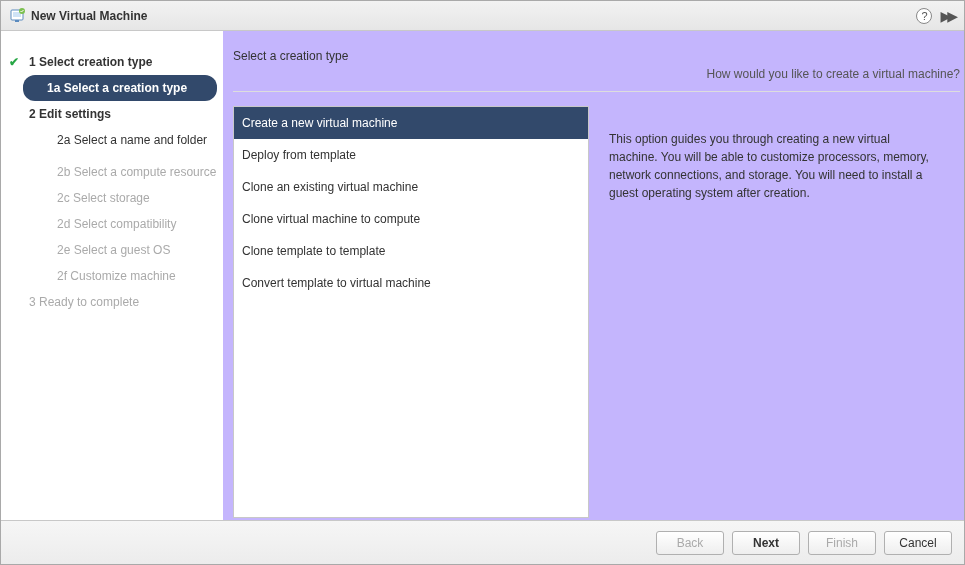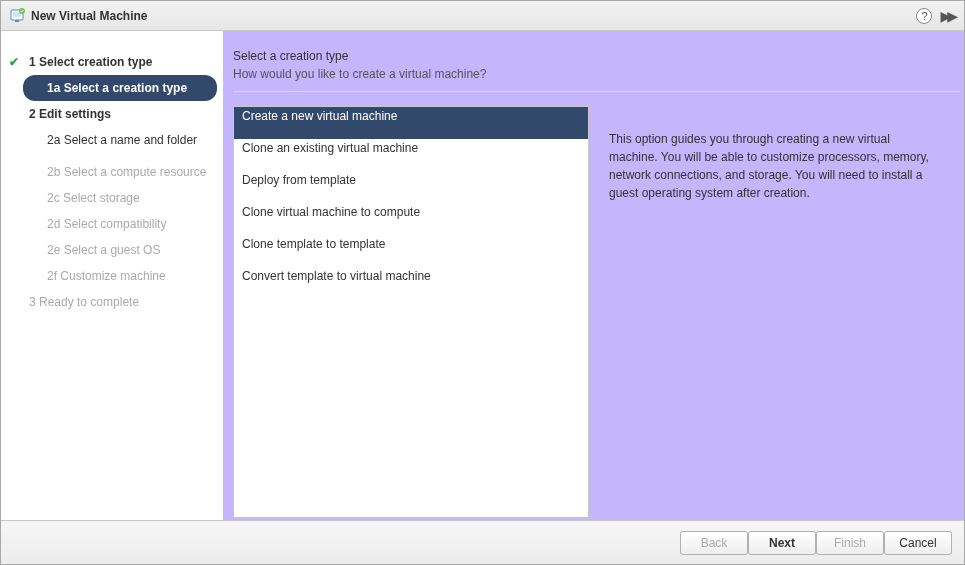--- a/index.html
+++ b/index.html
@@ -30,39 +30,39 @@
   }
   .step-row.level1 { font-weight:bold; }
   .step-row.level2 { font-weight:bold; padding-left:46px; }
   .step-row.disabled { color:#aaa; font-weight:normal;align-items:flex-end;}
   .step-row.active {
     background:#32496b; color:#fff; border-radius:12px 12px 12px 12px;
     margin:0 6px 0 22px; padding-left:24px;
   }
   .step-row.active.level2 { margin-left:22px; }
   .check { position:absolute; left:8px; color:#28a745; font-size:12px; font-weight:bold;}
-  .step-row.sub { font-weight:normal; padding-left:46px; }
+  .step-row.sub { font-weight:normal; padding-left:46px;margin-left:10px; }
   .content {
     flex:1; padding:18px 4px 0 10px; display:flex; flex-direction:column;
   }
   .content-header .h1 { font-size:12px; font-weight:normal; color:#333; }
-  .content-header .h2 { font-size:12px; color:#555; margin-top:4px; }
+  .content-header .h2 { font-size:12px; color:#555; margin-top:4px;text-align:right; }
   .divider { border:0; border-top:1px solid #ddd; margin:10px 0 14px 0; }
   .content-body { flex:1; display:flex; gap:16px; }
   .option-list {
     width:356px; border:1px solid #c8c8c8; background:#fff; font-size:12px;
     height:412px;
   }
-  .option-item { height:24px; display:flex; align-items:flex-end; padding:16px 8px;
+  .option-item { height:24px; display:flex; align-items:center; padding:16px 8px;
     color:#333; cursor:pointer;}
   .option-item.selected { background:#32496b; color:#fff; }
   .option-desc { flex:1; padding:0 20px 0 4px; font-size:12px; color:#333; line-height:1.5;margin-top:24px; }
   .footer {
     height:44px; border-top:1px solid #c8c8c8; background:linear-gradient(#f6f6f6,#ececec);
-    display:flex; align-items:center; justify-content:flex-end; padding:0 12px; gap:0;
+    display:flex; align-items:center; justify-content:flex-end; padding:0 12px; gap:8px;
   }
   .btn {
     min-width:68px; height:24px; font-size:12px; border:1px solid #b0b0b0;
     border-radius:3px; background:linear-gradient(#fff,#eee); cursor:pointer;
     padding:0 12px; color:#333;
   }
   .btn:disabled { color:#aaa; cursor:default; }
   .btn.primary { font-weight:bold; }
 </style>
 </head>
@@ -127,24 +127,24 @@
         <div class="h1">Select a creation type</div>
         <div class="h2">How would you like to create a virtual machine?</div>
       </div>
       <hr class="divider">
       <div class="content-body">
         <div class="option-list">
           <div class="option-item selected">
             <span>Create a new virtual machine</span>
           </div>
           <div class="option-item">
-            <span>Clone an existing virtual machine</span>
+            <span>Deploy from template</span>
           </div>
           <div class="option-item">
-            <span>Deploy from template</span>
+            <span>Clone an existing virtual machine</span>
           </div>
           <div class="option-item">
             <span>Clone virtual machine to compute</span>
           </div>
           <div class="option-item">
             <span>Clone template to template</span>
           </div>
           <div class="option-item">
             <span>Convert template to virtual machine</span>
           </div>

